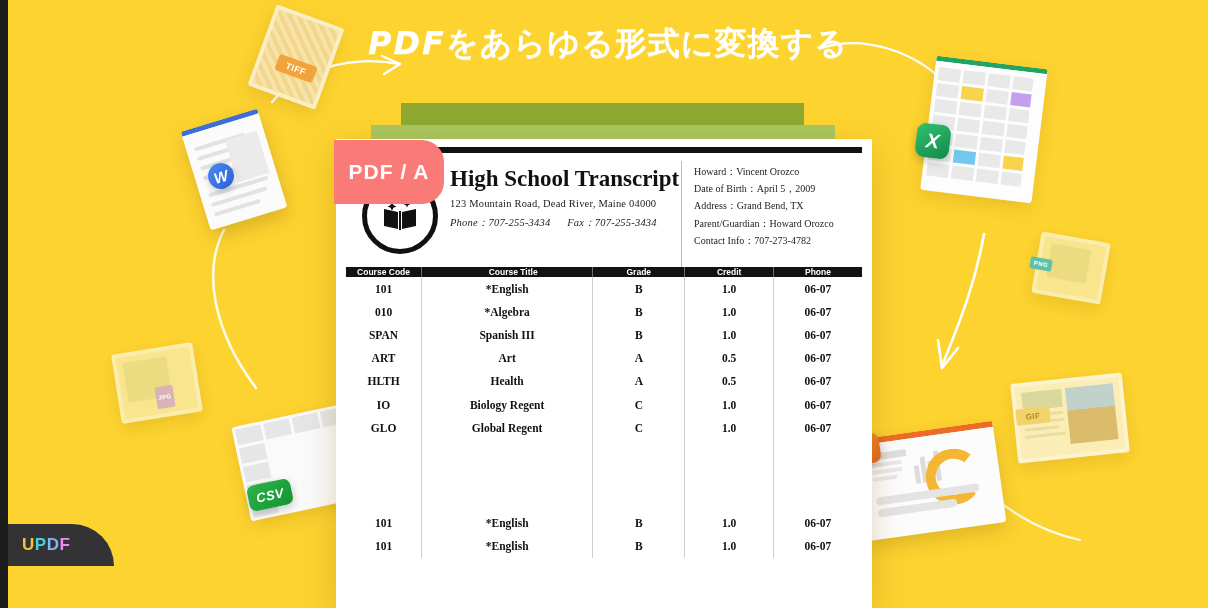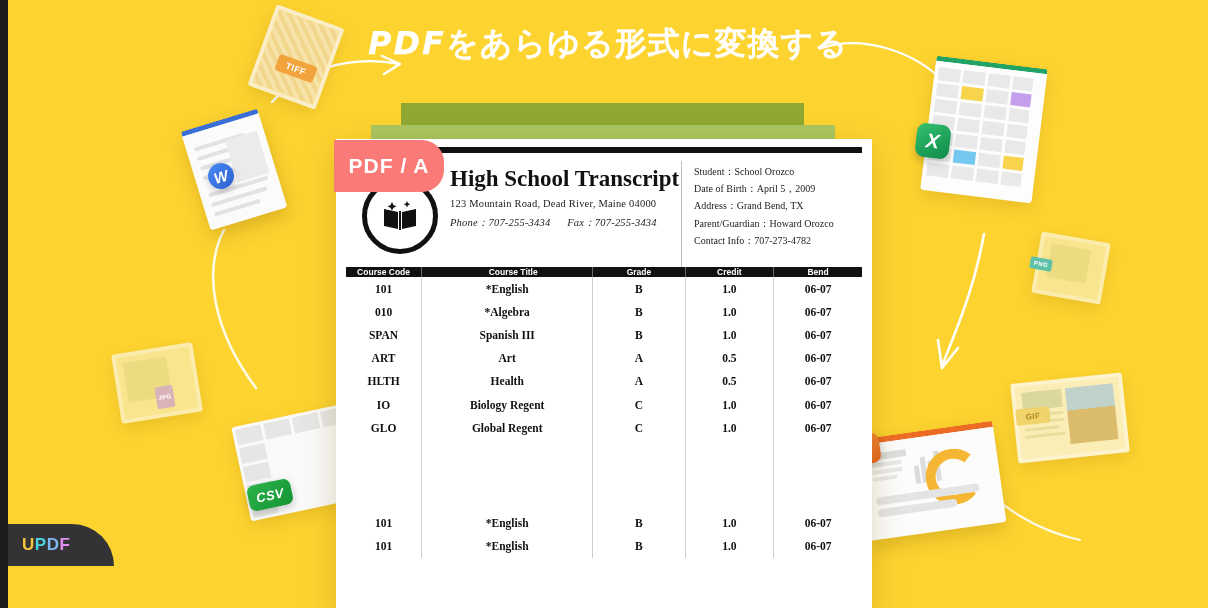--- a/index.html
+++ b/index.html
@@ -200,21 +200,21 @@
     box-shadow: 0 10px 30px rgba(130,95,0,.25);
     overflow: hidden;
   }
   .doc-topbar {
     position: absolute; left: 10px; right: 10px; top: 8px; height: 6px;
     background: #111;
   }
   .pdfa-badge {
     position: absolute;
     left: 326px; top: 140px;
-    width: 110px; height: 52px;
+    width: 110px; height: 64px;
     background: #fa7a77;
     border-radius: 0 22px 22px 0;
     color: #fff;
     font-size: 21px;
     font-weight: bold;
     display: flex; align-items: center; justify-content: center;
     letter-spacing: 1px;
     z-index: 6;
   }
   .doc-head {
@@ -458,21 +458,21 @@
         </div>
         <div class="school-block">
           <div class="school-name">High School Transcript</div>
           <div class="school-addr">123 Mountain Road, Dead River, Maine 04000</div>
           <div class="school-phone">
             <span>Phone：707-255-3434</span>
             <span>Fax：707-255-3434</span>
           </div>
         </div>
         <div class="stu-block">
-          <div>Student：School Orozco</div>
+          <div>Howard：Vincent Orozco</div>
           <div>Date of Birth：April 5，2009</div>
           <div>Address：Grand Bend, TX</div>
           <div>Parent/Guardian：Howard Orozco</div>
           <div>Contact Info：707-273-4782</div>
         </div>
       </div>
 
       <table class="tbl">
         <colgroup>
           <col class="col-code">
@@ -480,21 +480,21 @@
             <col class="col-grade">
             <col class="col-credit">
             <col class="col-date">
         </colgroup>
         <thead>
           <tr>
             <th>Course Code</th>
             <th class="th-title">Course Title</th>
             <th>Grade</th>
             <th>Credit</th>
-            <th>Bend</th>
+            <th>Phone</th>
           </tr>
         </thead>
         <tbody>
             <tr>
               <td class="left">101</td>
               <td class="left">*English</td>
               <td>B</td>
               <td>1.0</td>
               <td>06-07</td>
             </tr>

